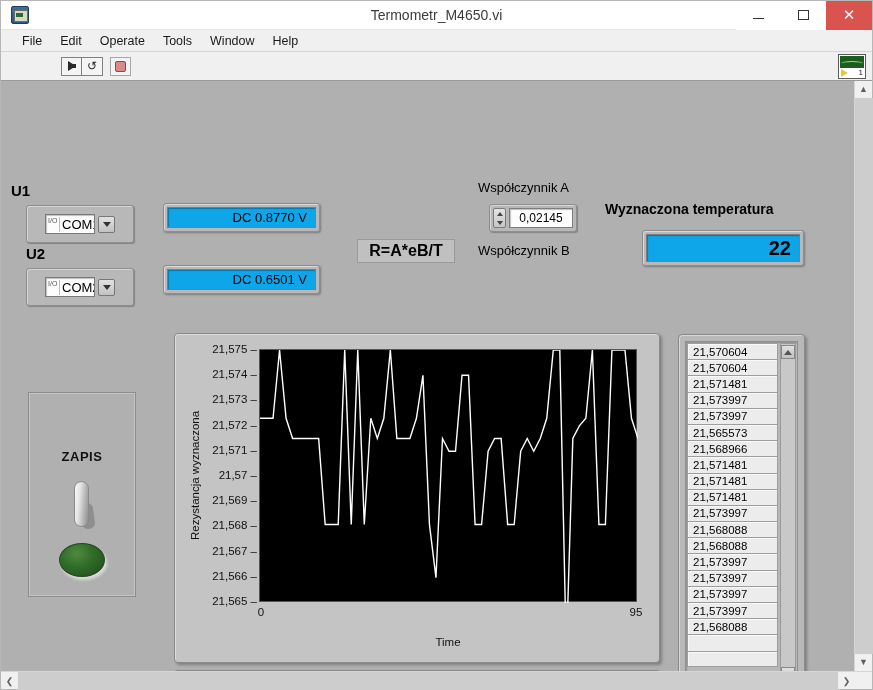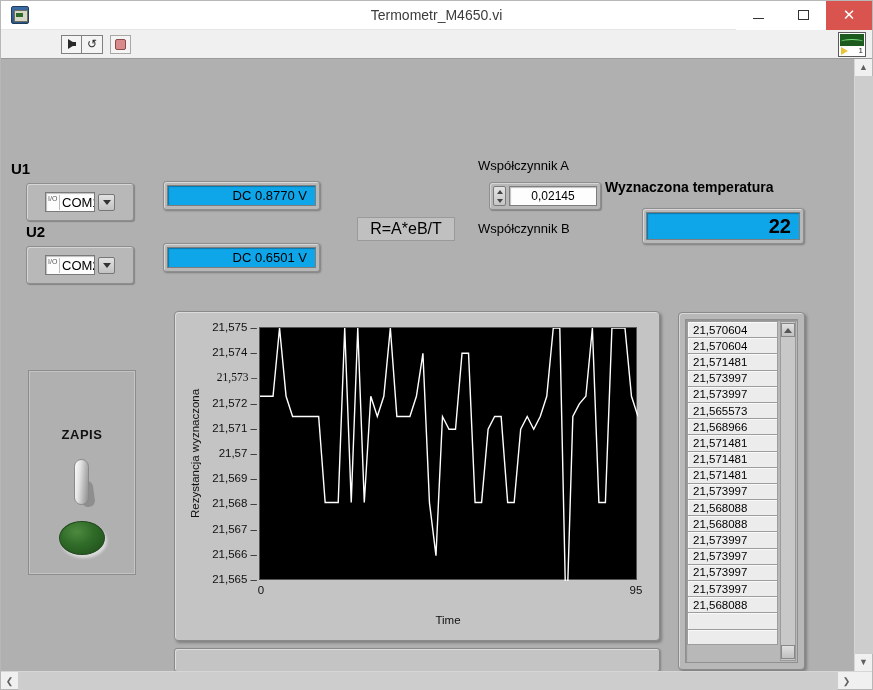--- a/index.html
+++ b/index.html
@@ -218,21 +218,21 @@
     border: 1px solid #7d7d7d;
     box-shadow: inset 1px 1px 1px rgba(0,0,0,.25);
     display: flex; align-items: center; justify-content: center;
     font-size: 12px; color: #000;
   }
 
   .formula-box {
     position: absolute;
     background: #c0c0c0; border: 1px solid #9a9a9a;
     display: flex; align-items: center; justify-content: center;
-    font-weight: normal; font-size: 16px; color: #000;
+    font-weight: bold; font-size: 16px; color: #000;
   }
 
   
   .zapis-panel {
     position: absolute;
     background: #b0b0b0;
     border: 1px solid #8d8d8d;
     box-shadow: inset 0 0 0 1px #c4c4c4;
   }
   .zapis-label {
@@ -352,20 +352,28 @@
         </div>
       <div class="wbtn">
           <span class="gl-max"></span>
         </div>
       <div class="wbtn close">
           <span class="gl-x">✕</span>
         </div>
     </div>
   </div>
 
+  <div class="menubar">
+    <div class="menu-item">File</div>
+    <div class="menu-item">Edit</div>
+    <div class="menu-item">Operate</div>
+    <div class="menu-item">Tools</div>
+    <div class="menu-item">Window</div>
+    <div class="menu-item">Help</div>
+  </div>
 
   <div class="toolbar">
     <div class="tb-group">
       <div class="tb-btn">
         <span class="arrow-run"></span>
       </div>
       <div class="tb-btn">
         <span class="loop-ico">↺</span>
       </div>
       <div class="tb-btn sep">
@@ -399,21 +407,21 @@
             <span class="caret-d"></span>
           </div>
       </div>
       <div class="ind-box" style="left:162px;top:184px;width:157px;height:29px;">
         <div class="ind-inner">DC 0.6501 V</div>
       </div>
 
       <div class="formula-box" style="left:356px;top:158px;width:98px;height:24px;">R=A*eB/T</div>
 
       <div class="lv-label" style="position:absolute;left:477px;top:99px;">Współczynnik A</div>
-      <div class="numctl" style="left:488px;top:123px;width:112px;height:28px;text-align:right;">
+      <div class="numctl" style="left:488px;top:123px;width:88px;height:28px;text-align:right;">
         <div class="spin">
             <span class="up"></span>
             <span class="dn"></span>
           </div>
         <div class="num-field">0,02145</div>
       </div>
 
       <div class="lv-label" style="position:absolute;left:477px;top:162px;">Współczynnik B</div>
 
       <div class="lv-label" style="position:absolute;left:604px;top:120px;font-weight:bold;font-size:14px;">Wyznaczona temperatura</div>
@@ -428,21 +436,21 @@
           <div class="stick"></div>
         </div>
         <div class="led"></div>
       </div>
 
       <div class="graph-frame" style="left:173px;top:252px;width:486px;height:330px;">
 
         <div id="yticks">
             <div class="ytick" style="top: 15px; right: 402px;">21,575<span> –</span></div>
             <div class="ytick" style="top: 40.2px; right: 402px;">21,574<span> –</span></div>
-            <div class="ytick" style="top: 65.4px; right: 402px; font-family: Liberation Serif, serif;">21,573<span> –</span></div>
+            <div class="ytick" style="top: 65.4px; right: 402px;">21,573<span> –</span></div>
             <div class="ytick" style="top: 90.6px; right: 402px;">21,572<span> –</span></div>
             <div class="ytick" style="top: 115.8px; right: 402px;">21,571<span> –</span></div>
             <div class="ytick" style="top: 141px; right: 402px;">21,57<span> –</span></div>
             <div class="ytick" style="top: 166.2px; right: 402px;">21,569<span> –</span></div>
             <div class="ytick" style="top: 191.4px; right: 402px;">21,568<span> –</span></div>
             <div class="ytick" style="top: 216.6px; right: 402px;">21,567<span> –</span></div>
             <div class="ytick" style="top: 241.8px; right: 402px;">21,566<span> –</span></div>
             <div class="ytick" style="top: 267px; right: 402px;">21,565<span> –</span></div>
           </div>
         <div class="ylabel" id="ylabel" style="left: 14px; top: 206px;">Rezystancja wyznaczona</div>

